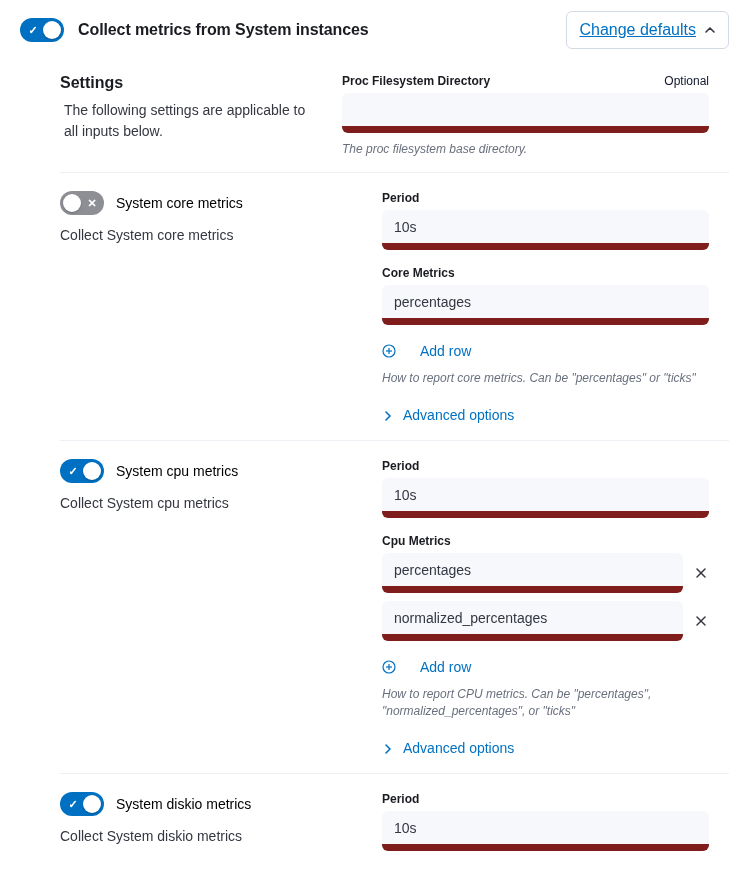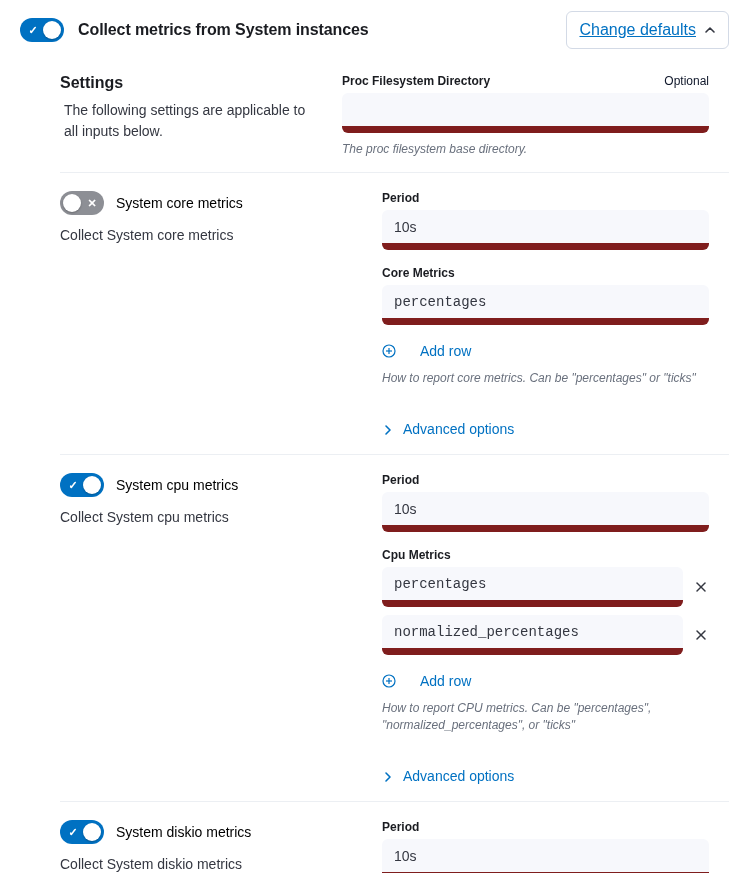--- a/index.html
+++ b/index.html
@@ -192,21 +192,21 @@
     line-height: 17px;
     font-style: italic;
   }
 
   .array-row {
     display: flex;
     align-items: center;
     gap: 10px;
     margin-bottom: 8px;
   }
-  .array-row .input { flex: 1 1 auto; font-family: Liberation Mono, monospace; }
+  .array-row .input { flex: 1 1 auto; }
   .remove-btn {
     width: 16px;
     height: 16px;
     flex: 0 0 16px;
     color: #343741;
     cursor: pointer;
     display: flex;
     align-items: center;
     justify-content: center;
   }
@@ -225,21 +225,21 @@
     flex: 0 0 14px;
     display: inline-block;
   }
   .adv-options {
     display: inline-flex;
     align-items: center;
     gap: 9px;
     color: #0071c2;
     font-size: 14px;
     cursor: pointer;
-    margin-top: 34px;
+    margin-top: 20px;
   }
   .adv-chev {
     width: 12px; height: 12px;
     display: inline-block;
     color: #0071c2;
   }
   .mb16 { margin-bottom: 16px; }
   .mt14 { margin-top: 14px; }
 </style>
 </head>

